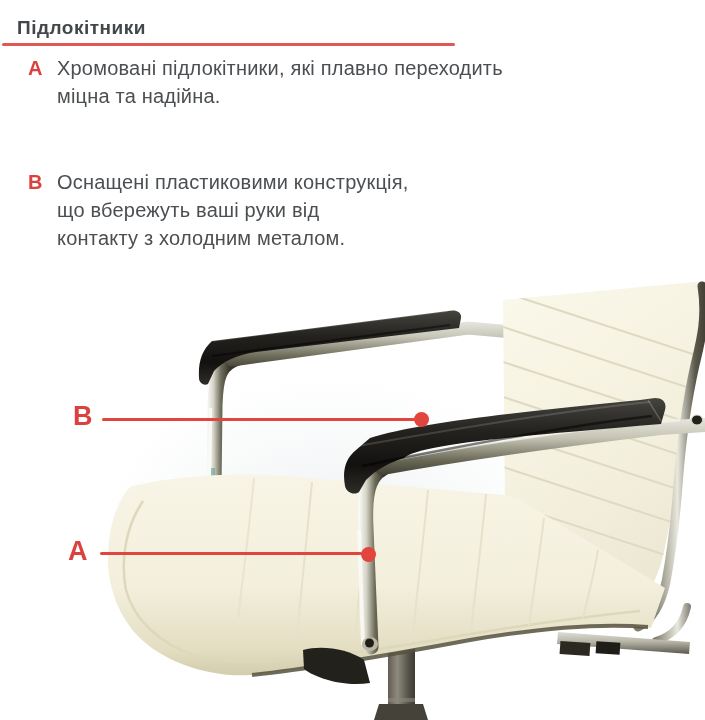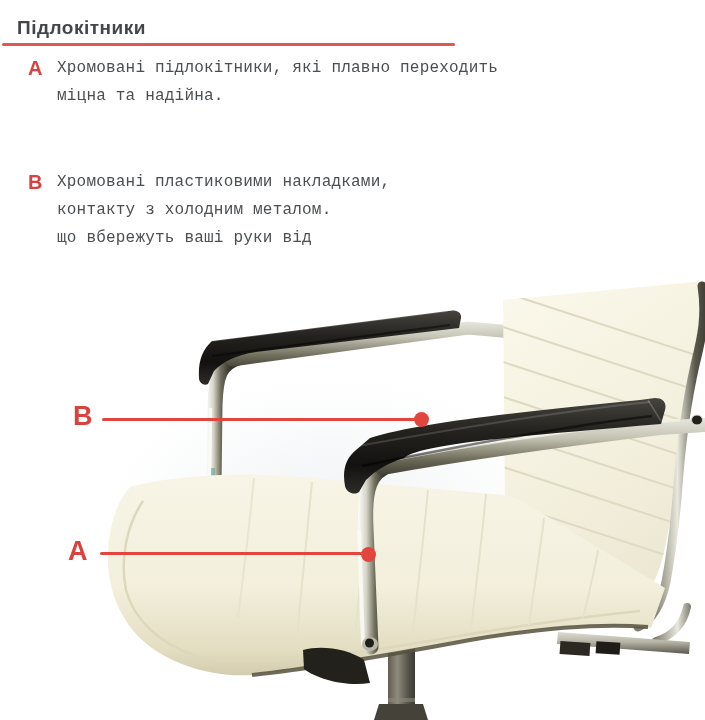--- a/index.html
+++ b/index.html
@@ -20,22 +20,22 @@
   }
   .feature{position:absolute;left:28px;width:650px;}
   .feature-a{top:54px;}
   .feature-b{top:168px;}
   .feature .label{
     position:absolute;left:0;top:0;
     font-size:20px;line-height:28px;font-weight:700;color:#d9423e;
   }
   .feature .lines{margin-left:29px;}
   .feature .line{
-    font-size:16px;line-height:28px;color:#4b4f52;
-    letter-spacing:.2px;white-space:nowrap;font-family:Liberation Mono, monospace;
+    font-size:20px;line-height:28px;color:#4b4f52;
+    letter-spacing:.2px;white-space:nowrap;
   }
   .photo{
     position:absolute;left:0;top:270px;width:705px;height:450px;
     background:radial-gradient(ellipse 300px 190px at 330px 250px,#f0f3f4 0%,rgba(255,255,255,0) 75%);
   }
   .photo svg{display:block;}
   .callout-letter{
     position:absolute;font-size:27px;line-height:30px;font-weight:700;
     color:#d9423e;white-space:nowrap;
   }
@@ -62,23 +62,23 @@
   <span class="label">A</span>
   <div class="lines">
     <div class="line">Хромовані підлокітники, які плавно переходить</div>
     <div class="line">міцна та надійна.</div>
   </div>
 </div>
 
 <div class="feature feature-b">
   <span class="label">B</span>
   <div class="lines">
-    <div class="line">Хромовані пластиковими накладками,</div>
+    <div class="line">Оснащені пластиковими конструкція,</div>
+    <div class="line">що вбережуть ваші руки від</div>
     <div class="line">контакту з холодним металом.</div>
-    <div class="line">що вбережуть ваші руки від</div>
   </div>
 </div>
 
 <div class="photo">
 <svg width="705" height="450" viewBox="0 0 705 450" xmlns="http://www.w3.org/2000/svg">
   <defs>
     <linearGradient id="padG" x1="0" y1="0" x2="0" y2="1">
       <stop offset="0" stop-color="#45443f"></stop>
       <stop offset="0.35" stop-color="#23221e"></stop>
       <stop offset="0.7" stop-color="#121110"></stop>

